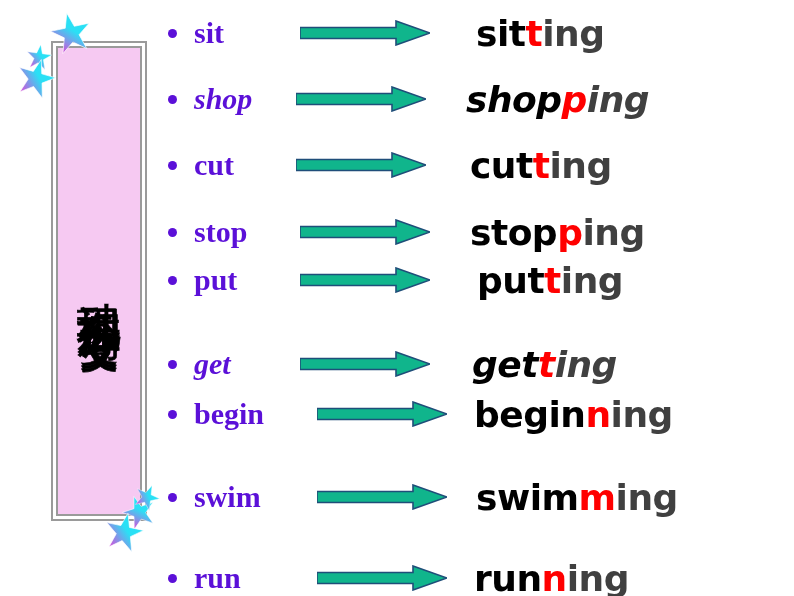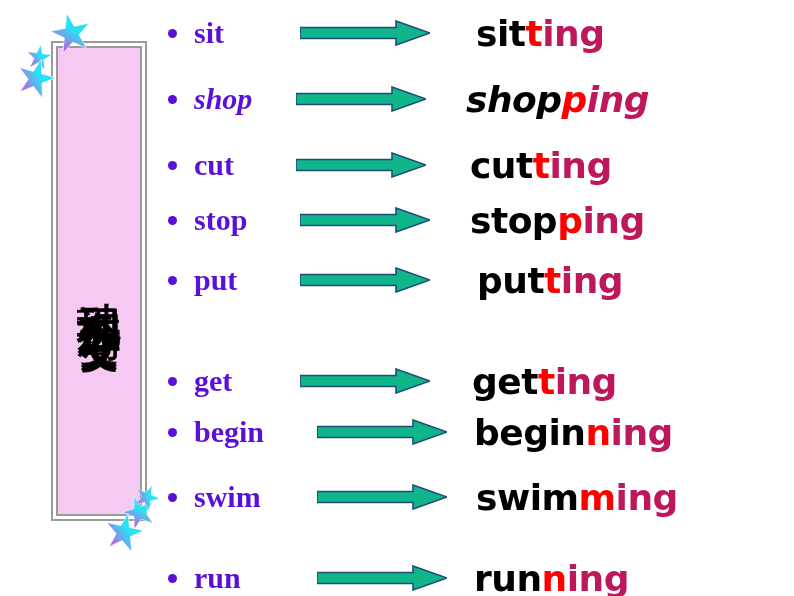--- a/index.html
+++ b/index.html
@@ -98,21 +98,21 @@
     display: flex;
     align-items: center;
     font-family: "DejaVu Sans", "Liberation Sans", sans-serif;
     font-weight: bold;
     font-size: 36px;
     letter-spacing: -0.5px;
     white-space: nowrap;
   }
   .ing .stem { color: #000000; }
   .ing .dbl  { color: #ff0000; }
-  .ing .suf  { color: #be185d; }
+  .ing .suf  { color: #404040; }
 </style>
 </head>
 <body>
 
 <div id="slide">
 
   <div id="title-banner">
     <div id="title-banner-text">动词现在分词变变变</div>
   </div>
 
@@ -221,21 +221,21 @@
           <svg width="130" height="26" viewBox="0 0 130 26">
             <polygon points="0,7.5 96,7.5 96,1 130,13 96,25 96,18.5 0,18.5" fill="#10b58c" stroke="#1f4e79" stroke-width="1.6" stroke-linejoin="miter"></polygon>
           </svg>
         </div>
         <div class="ing" style="left: 470px;">
           <span class="stem">cut</span>
           <span class="dbl">t</span>
           <span class="suf">ing</span>
         </div>
       </div>
-      <div class="row" style="top: 187px; text-decoration: underline;">
+      <div class="row" style="top: 199px; text-decoration: underline;">
         <div class="verb">
           <span class="bullet"></span>
           <span>stop</span>
         </div>
         <div class="arrow-wrap" style="left: 300px; width: 130px;">
           <svg width="130" height="26" viewBox="0 0 130 26">
             <polygon points="0,7.5 96,7.5 96,1 130,13 96,25 96,18.5 0,18.5" fill="#10b58c" stroke="#1f4e79" stroke-width="1.6" stroke-linejoin="miter"></polygon>
           </svg>
         </div>
         <div class="ing" style="left: 470px;">
@@ -253,37 +253,37 @@
           <svg width="130" height="26" viewBox="0 0 130 26">
             <polygon points="0,7.5 96,7.5 96,1 130,13 96,25 96,18.5 0,18.5" fill="#10b58c" stroke="#1f4e79" stroke-width="1.6" stroke-linejoin="miter"></polygon>
           </svg>
         </div>
         <div class="ing" style="left: 477px;">
           <span class="stem">put</span>
           <span class="dbl">t</span>
           <span class="suf">ing</span>
         </div>
       </div>
-      <div class="row" style="top: 348px;">
+      <div class="row" style="top: 331px; font-style: italic;">
         <div class="verb">
           <span class="bullet"></span>
           <span>get</span>
         </div>
         <div class="arrow-wrap" style="left: 300px; width: 130px;">
           <svg width="130" height="26" viewBox="0 0 130 26">
             <polygon points="0,7.5 96,7.5 96,1 130,13 96,25 96,18.5 0,18.5" fill="#10b58c" stroke="#1f4e79" stroke-width="1.6" stroke-linejoin="miter"></polygon>
           </svg>
         </div>
         <div class="ing" style="left: 472px;">
           <span class="stem">get</span>
           <span class="dbl">t</span>
           <span class="suf">ing</span>
         </div>
       </div>
-      <div class="row" style="top: 399px;">
+      <div class="row" style="top: 381px;">
         <div class="verb">
           <span class="bullet"></span>
           <span>begin</span>
         </div>
         <div class="arrow-wrap" style="left: 317px; width: 130px;">
           <svg width="130" height="26" viewBox="0 0 130 26">
             <polygon points="0,7.5 96,7.5 96,1 130,13 96,25 96,18.5 0,18.5" fill="#10b58c" stroke="#1f4e79" stroke-width="1.6" stroke-linejoin="miter"></polygon>
           </svg>
         </div>
         <div class="ing" style="left: 474px;">

